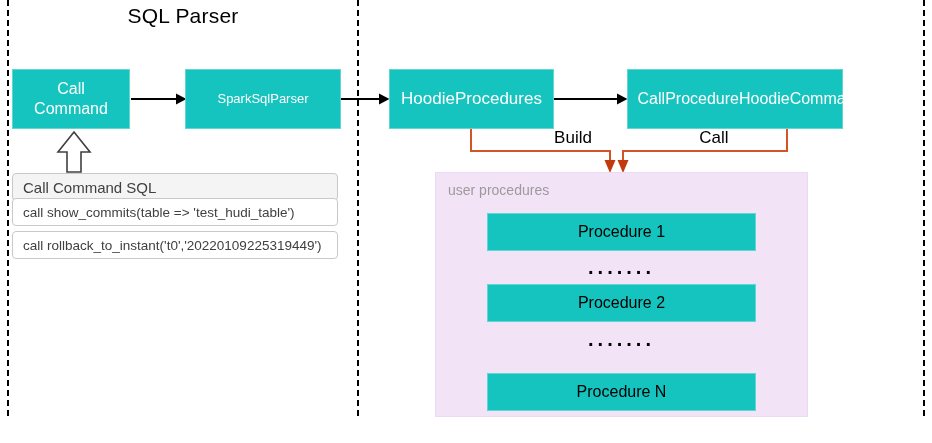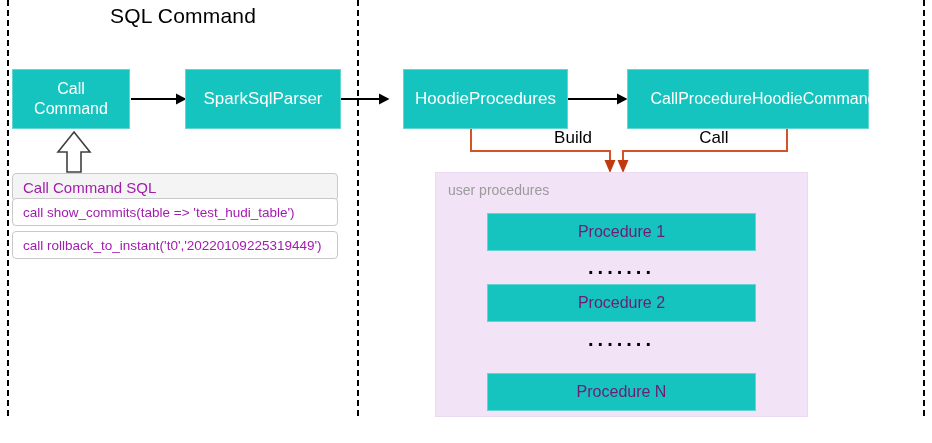--- a/index.html
+++ b/index.html
@@ -62,21 +62,21 @@
     position: absolute;
     left: 12px;
     width: 326px;
     height: 28px;
     border: 1px solid #c9c9c9;
     border-radius: 4px;
     background: #ffffff;
     display: flex;
     align-items: center;
     padding-left: 10px;
-    color: #a21caf;
+    color: #404040;
     white-space: nowrap;
     overflow: hidden;
   }
   .sql-table-header {
     background: #f4f4f4;
     font-size: 15px;
   }
   .sql-table-row { font-size: 13.5px; }
 
   .pink-panel {
@@ -97,21 +97,21 @@
     color: #9b9b9b;
   }
 
   .proc-box {
     position: absolute;
     left: 51px;
     width: 269px;
     height: 38px;
     background: #15c4be;
     border: 1px solid #62d6d2;
-    color: #701a75;
+    color: #000000;
     display: flex;
     align-items: center;
     justify-content: center;
     font-size: 16px;
   }
 
   .ellipsis-row {
     position: absolute;
     left: 51px;
     width: 269px;
@@ -127,21 +127,21 @@
 </style>
 </head>
 <body>
 
 <div class="canvas">
 
   <div class="dashed-line" style="left:7px;"></div>
   <div class="dashed-line" style="left:357px;"></div>
   <div class="dashed-line" style="left:923px;"></div>
 
-  <div class="section-title" style="left:8px; width:350px;">SQL Command</div>
+  <div class="section-title" style="left:8px; width:350px;">SQL Parser</div>
 
   <svg class="svg-layer" viewBox="0 0 932 443">
 
     <g stroke="#000000" stroke-width="2" fill="#000000">
       <line x1="131" y1="99" x2="176" y2="99"></line>
       <polygon points="176,93.5 176,104.5 186.5,99" stroke="none"></polygon>
     </g>
     <g stroke="#000000" stroke-width="2" fill="#000000">
       <line x1="341" y1="99" x2="379" y2="99"></line>
       <polygon points="379,93.5 379,104.5 389.5,99" stroke="none"></polygon>
@@ -160,29 +160,29 @@
     </g>
     <polygon points="617.5,160 628.5,160 623,173" fill="#c03a0e"></polygon>
 
     <polygon points="74,132 90,152 81,152 81,172 67,172 67,152 58,152" fill="#ffffff" stroke="#404040" stroke-width="1.6"></polygon>
   </svg>
 
   <div class="node" style="left:12px;  top:69px; width:118px; height:60px;">
     <span class="call-command-label">Call Command</span>
   </div>
 
-  <div class="node" style="left:185px; top:69px; width:156px; height:60px; font-size:17px;">
+  <div class="node" style="left:185px; top:69px; width:156px; height:60px; font-size:13px;">
     <span>SparkSqlParser</span>
   </div>
 
-  <div class="node" style="left:403px; top:69px; width:165px; height:60px; font-size:17px;">
+  <div class="node" style="left:389px; top:69px; width:165px; height:60px; font-size:17px;">
     <span>HoodieProcedures</span>
   </div>
 
-  <div class="node" style="left:627px; top:69px; width:242px; height:60px; font-size:16px;padding-left:31px;">
+  <div class="node" style="left:627px; top:69px; width:216px; height:60px; font-size:16px;padding-left:31px;">
     <span>CallProcedureHoodieCommand</span>
   </div>
 
   <div class="edge-label" style="left:538px; top:128px;">Build</div>
   <div class="edge-label" style="left:679px; top:128px;">Call</div>
 
   <div class="sql-table-box sql-table-header" style="top:173px;">
     <span>Call Command SQL</span>
   </div>
   <div class="sql-table-box sql-table-row" style="top:198px;">

